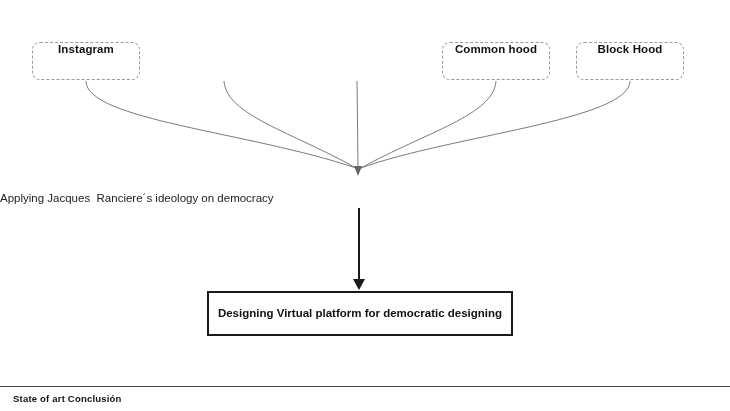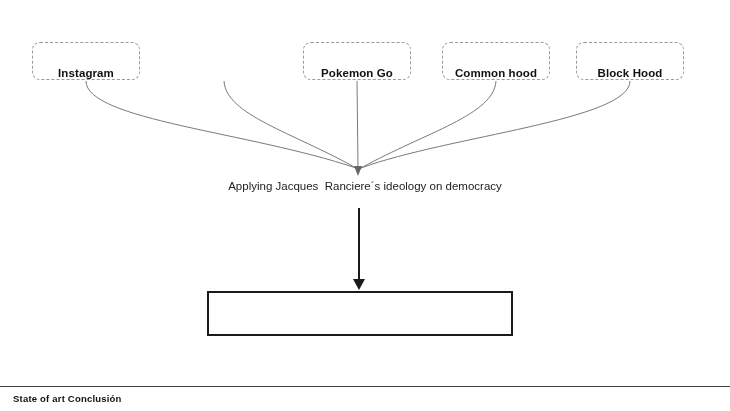--- a/index.html
+++ b/index.html
@@ -20,35 +20,35 @@
   .src-box {
     position: absolute;
     top: 42px;
     width: 108px;
     height: 38px;
     box-sizing: border-box;
     border: 1px dashed #999999;
     border-radius: 8px;
     background: #ffffff;
     display: flex;
-    align-items: flex-end;
+    align-items: flex-start;
     justify-content: center;
   }
   .src-box .lbl {
     font-size: 11.5px;
     font-weight: bold;
     color: #111111;
     letter-spacing: 0.1px;
   }
   .center-label {
     position: absolute;
     left: 0;
-    top: 180px;
+    top: 192px;
     width: 730px;
-    text-align: center;
+    text-align: left;
     font-size: 11.5px;
     color: #222222;
     white-space: pre;
   }
   .result-box {
     position: absolute;
     left: 207px;
     top: 291px;
     width: 306px;
     height: 45px;
@@ -111,31 +111,29 @@
     </g>
     <polygon points="354,166 362,166 358,176" fill="#666666"></polygon>
 
     <line x1="359" y1="208" x2="359" y2="281" stroke="#1a1a1a" stroke-width="2"></line>
     <polygon points="353,279 365,279 359,290" fill="#1a1a1a"></polygon>
   </svg>
 
   <div class="src-box" style="left:32px">
     <span class="lbl">Instagram</span>
   </div>
-  <div class="src-box" style="left:303px">
-    <span class="lbl">Pokemon Go</span>
-  </div>
   <div class="src-box" style="left:442px">
     <span class="lbl">Common hood</span>
   </div>
   <div class="src-box" style="left:576px">
     <span class="lbl">Block Hood</span>
   </div>
 
   <div class="center-label">Applying Jacques  Ranciere´s ideology on democracy</div>
 
   <div class="result-box">
+    <div class="line">Designing Virtual platform for democratic designing</div>
   </div>
 
   <div class="footer-rule"></div>
   <div class="footer-left">State of art Conclusión</div>
 
 </div>
 
 </body></html>

